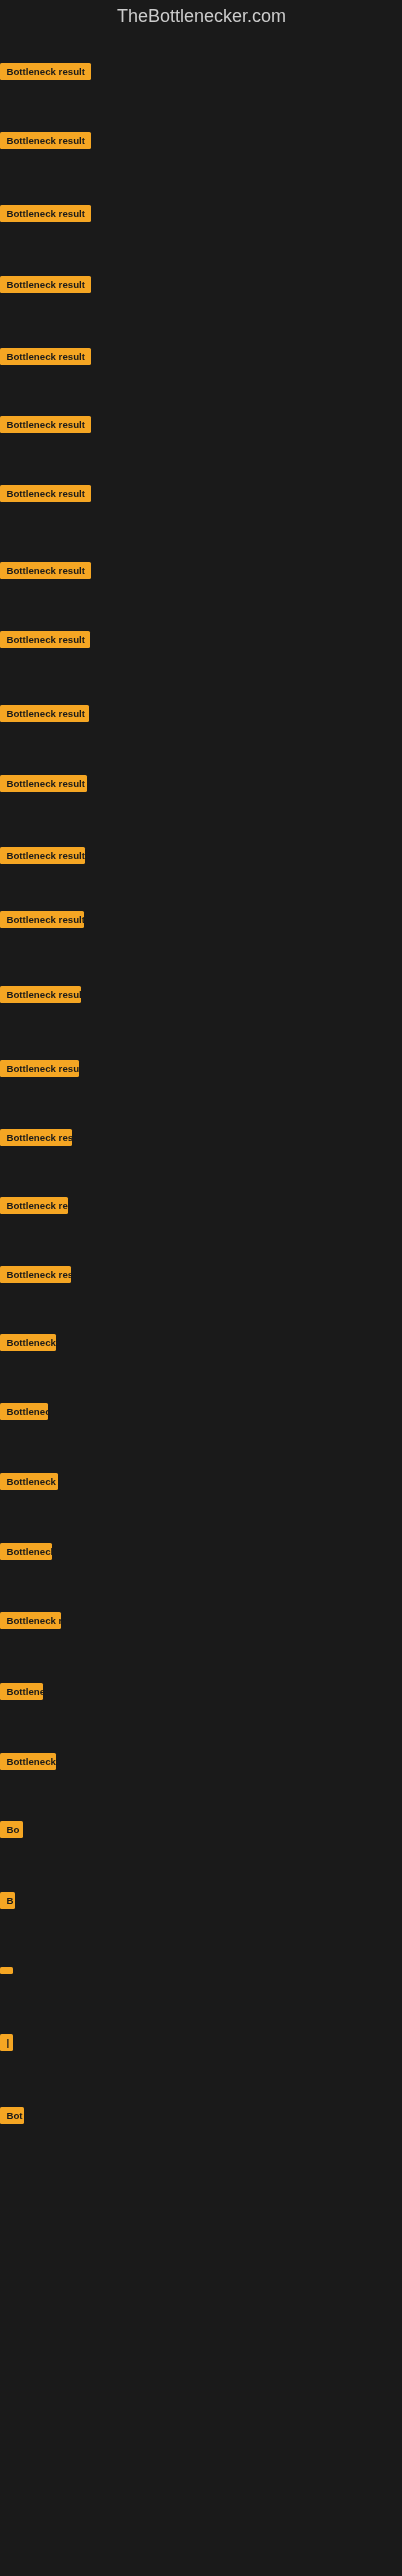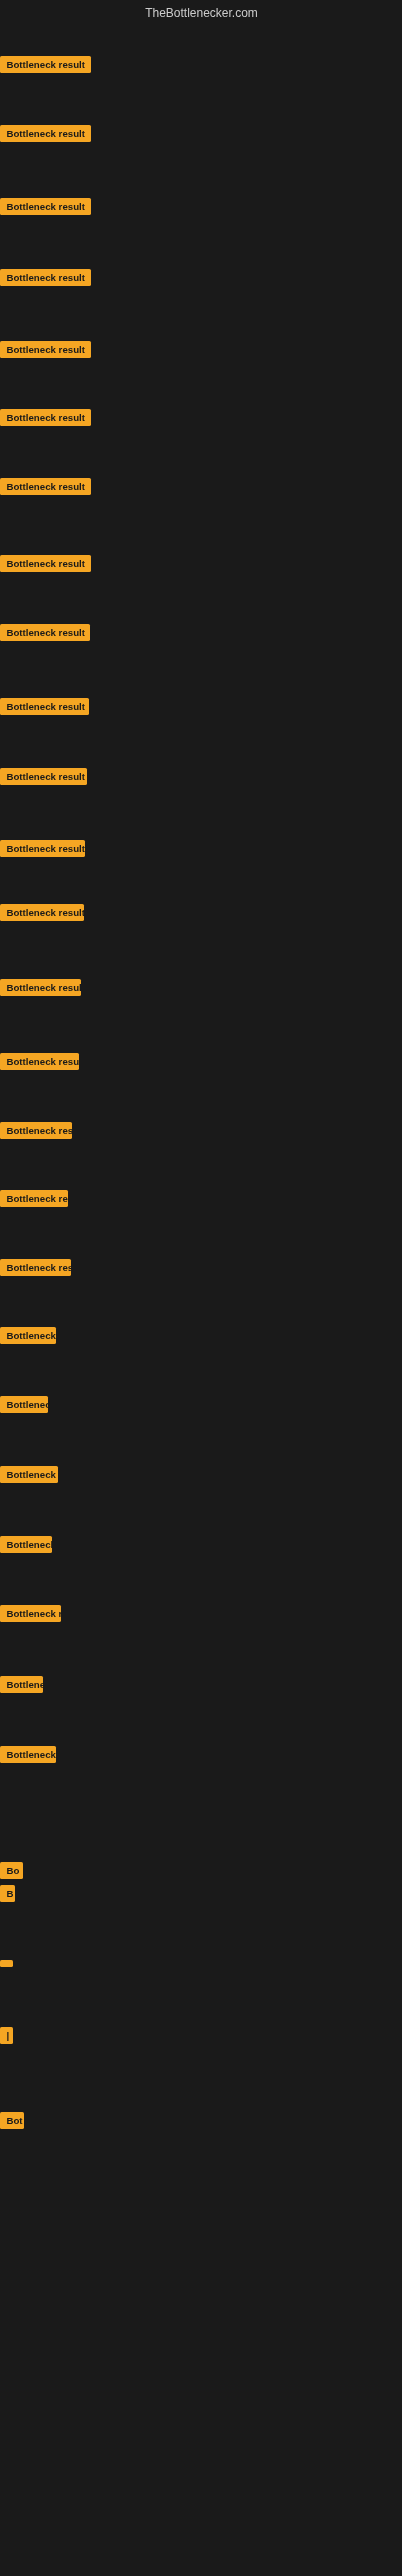--- a/index.html
+++ b/index.html
@@ -10,21 +10,21 @@
     body {
       width: 403px;
       min-height: 2576px;
       background-color: #1a1a1a;
       font-family: Arial, sans-serif;
       position: relative;
     }
     .site-title {
       text-align: center;
       color: #cccccc;
-      font-size: 12px;
+      font-size: 18px;
       padding: 6.4px 0 3.2px 0;
       font-weight: normal;
     }
     .bottleneck-item {
       position: absolute;
       left: 0;
     }
     .bottleneck-badge {
       background-color: #f5a623;
       color: #1a1a1a;
@@ -61,19 +61,19 @@
     <div class="bottleneck-item" style="top: 1095px; left: 0px;"><span class="bottleneck-badge" style="max-width: 72px;">Bottleneck result</span></div>
     <div class="bottleneck-item" style="top: 1163px; left: 0px;"><span class="bottleneck-badge" style="max-width: 68px;">Bottleneck re</span></div>
     <div class="bottleneck-item" style="top: 1232px; left: 0px;"><span class="bottleneck-badge" style="max-width: 71px;">Bottleneck resul</span></div>
     <div class="bottleneck-item" style="top: 1300px; left: 0px;"><span class="bottleneck-badge" style="max-width: 56px;">Bottleneck</span></div>
     <div class="bottleneck-item" style="top: 1369px; left: 0px;"><span class="bottleneck-badge" style="max-width: 48px;">Bottlenec</span></div>
     <div class="bottleneck-item" style="top: 1439px; left: 0px;"><span class="bottleneck-badge" style="max-width: 58px;">Bottleneck r</span></div>
     <div class="bottleneck-item" style="top: 1509px; left: 0px;"><span class="bottleneck-badge" style="max-width: 52px;">Bottleneck</span></div>
     <div class="bottleneck-item" style="top: 1578px; left: 0px;"><span class="bottleneck-badge" style="max-width: 61px;">Bottleneck re</span></div>
     <div class="bottleneck-item" style="top: 1649px; left: 0px;"><span class="bottleneck-badge" style="max-width: 43px;">Bottlene</span></div>
     <div class="bottleneck-item" style="top: 1719px; left: 0px;"><span class="bottleneck-badge" style="max-width: 56px;">Bottleneck</span></div>
-    <div class="bottleneck-item" style="top: 1787px; left: 0px;"><span class="bottleneck-badge" style="max-width: 22.5px; margin-top: 48px;">Bo</span></div>
+    <div class="bottleneck-item" style="top: 1787px; left: 0px;"><span class="bottleneck-badge" style="max-width: 22.5px;">Bo</span></div>
     <div class="bottleneck-item" style="top: 1858px; left: 0px;"><span class="bottleneck-badge" style="max-width: 14.5px;">B</span></div>
     <div class="bottleneck-item" style="top: 1928px; left: 0px;"><span class="bottleneck-badge" style="max-width: 6.4px;"></span></div>
     <div class="bottleneck-item" style="top: 2000px; left: 0px;"><span class="bottleneck-badge" style="max-width: 6.4px;">|</span></div>
-    <div class="bottleneck-item" style="top: 2073px; left: 0px; margin-top: 12px;"><span class="bottleneck-badge" style="max-width: 24px;">Bot</span></div>
+    <div class="bottleneck-item" style="top: 2073px; left: 0px;"><span class="bottleneck-badge" style="max-width: 24px;">Bot</span></div>
   </div>
 
 
 </body></html>

